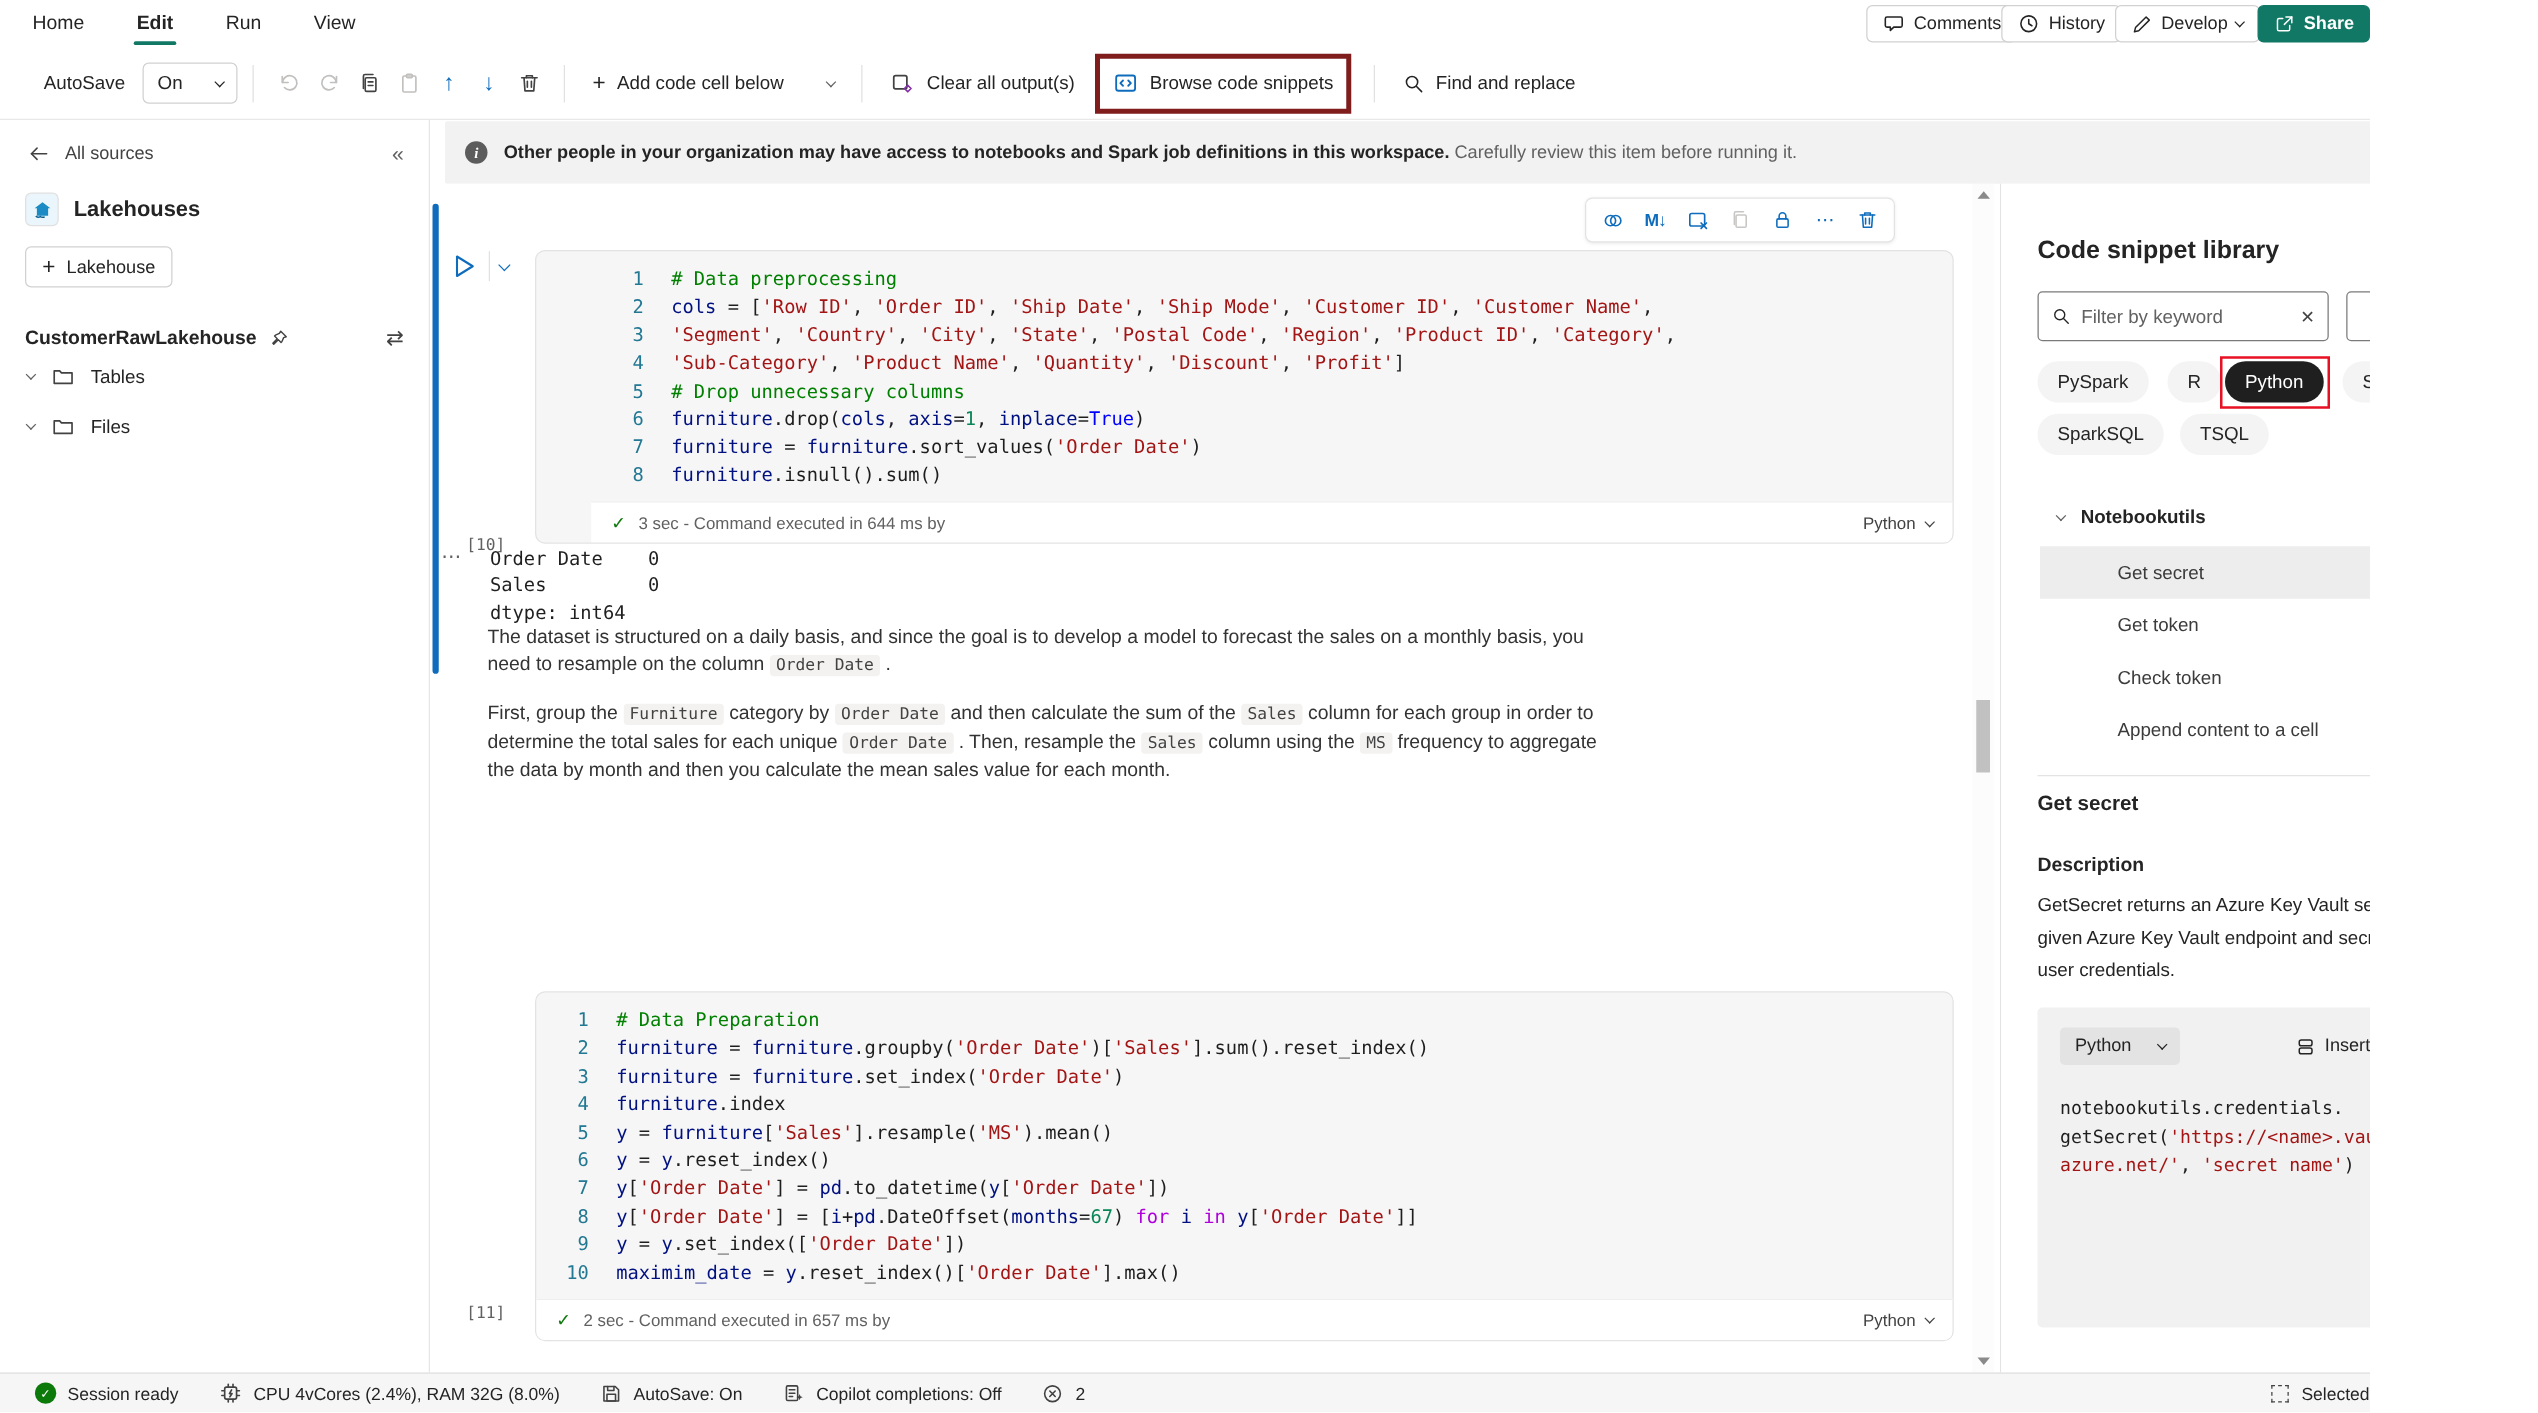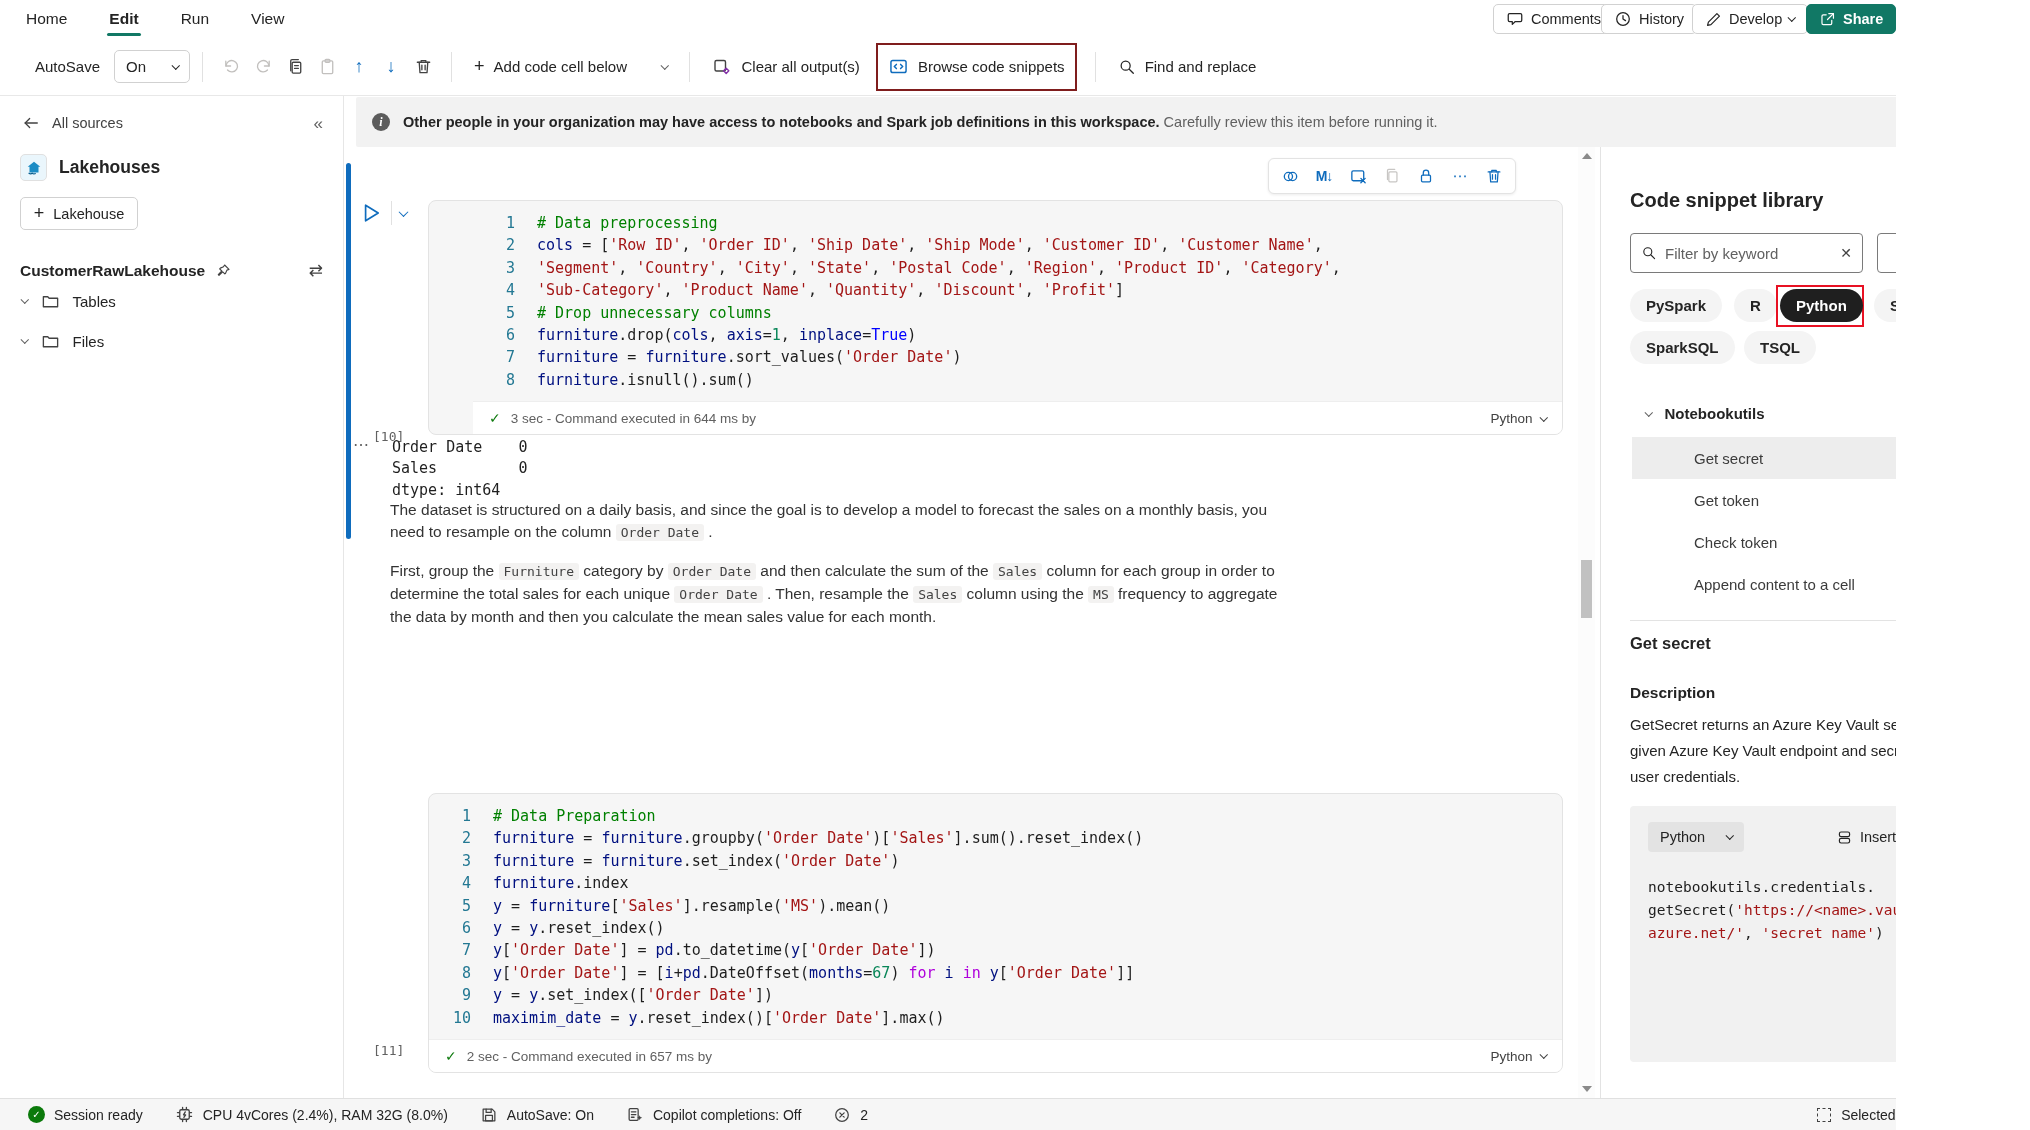--- a/index.html
+++ b/index.html
@@ -26,21 +26,21 @@
 
   
   .toolbar { position:absolute; left:0; top:38px; width:2030px; height:58px; background:#fff; border-bottom:1px solid #e8e8e8; display:flex; align-items:center; padding-left:35px; }
   .tb-sep { width:1px; height:30px; background:#e1e1e1; margin:0 12px; }
   .tb-label { font-size:15px; color:#242424; }
   .autosave-dd { margin-left:14px; width:76px; height:33px; border:1px solid #d1d1d1; border-radius:5px; display:flex; align-items:center; justify-content:space-between; padding:0 11px; font-size:15px; cursor:pointer; }
   .tb-icon { width:32px; height:32px; display:flex; align-items:center; justify-content:center; border-radius:4px; cursor:pointer; color:#424242; font-size:18px; }
   .tb-icon.disabled { color:#c2c0be; cursor:default; }
   .tb-icon.blue { color:#0f6cbd; }
   .tb-btn { display:flex; align-items:center; gap:9px; height:38px; padding:0 10px; font-size:15px; color:#242424; cursor:pointer; border-radius:4px; }
-  .browse-wrap { border:2px solid #7f1d1d; padding:3px 10px; display:flex; align-items:center; gap:9px; height:48px; font-size:15px; cursor:pointer; margin:0 6px; }
+  .browse-wrap { border:4px solid #7f1d1d; padding:3px 10px; display:flex; align-items:center; gap:9px; height:48px; font-size:15px; cursor:pointer; margin:0 6px; }
 
   
   .sidebar { position:absolute; left:0; top:96px; width:344px; height:1002px; background:#fff; border-right:1px solid #e6e6e6; }
   .sb-row { display:flex; align-items:center; }
   .sb-allsources { padding:18px 20px 0 22px; color:#424242; font-size:14.5px; gap:12px; cursor:pointer; }
   .sb-collapse { margin-left:auto; font-size:17px; color:#616161; cursor:pointer; line-height:1; }
   .sb-title-row { padding:22px 20px 0 20px; gap:12px; }
   .lakehouse-ico { width:27px; height:27px; border:1px solid #e0e0e0; border-radius:5px; background:#eaf6fc; display:flex; align-items:center; justify-content:center; }
   .sb-title { font-size:17.5px; font-weight:bold; color:#242424; }
   .add-lakehouse { margin:16px 0 0 20px; width:118px; height:33px; border:1px solid #d1d1d1; border-radius:5px; display:flex; align-items:center; justify-content:center; gap:9px; font-size:14.5px; cursor:pointer; }
@@ -118,21 +118,21 @@
   .panel-close { position:absolute; left:357px; top:44px; font-size:17px; color:#424242; cursor:pointer; }
   .kw-search { position:absolute; left:29px; top:86px; width:233px; height:40px; border:1px solid #7a7a7a; border-radius:4px; display:flex; align-items:center; padding:0 10px; gap:8px; background:#fff; }
   .kw-search input { border:none; outline:none; width:150px; font-size:15px; color:#242424; font-family:"Liberation Sans",sans-serif; background:transparent; }
   .kw-search input::placeholder { color:#616161; }
   .kw-clear { color:#424242; cursor:pointer; font-size:14px; margin-left:auto; }
   .filter-btn { position:absolute; left:276px; top:86px; width:118px; height:40px; border:1px solid #7a7a7a; border-radius:4px; display:flex; align-items:center; justify-content:center; gap:9px; font-size:15px; font-weight:600; color:#242424; cursor:pointer; }
   .filter-glyph { display:flex; flex-direction:column; gap:3px; align-items:center; }
   .filter-glyph i { display:block; height:1.6px; background:#242424; border-radius:1px; }
   .filter-glyph i:nth-child(1){width:14px;} .filter-glyph i:nth-child(2){width:9px;} .filter-glyph i:nth-child(3){width:4px;}
 
-  .pill { position:absolute; height:33px; border-radius:17px; background:#f4f4f4; display:inline-flex; align-items:center; padding:0 16px; font-size:15px; font-weight:700; color:#242424; cursor:pointer; }
+  .pill { position:absolute; height:33px; border-radius:17px; background:#f4f4f4; display:inline-flex; align-items:center; padding:0 16px; font-size:15px; font-weight:400; color:#242424; cursor:pointer; }
   .pill.dark { background:#1f1f1f; color:#fff; }
   .pill-outline { position:absolute; border:2px solid #e81123; }
 
   .snip-group-hdr { position:absolute; left:45px; top:258px; display:flex; align-items:center; gap:13px; font-size:15px; font-weight:bold; color:#242424; cursor:pointer; }
   .snip-list { position:absolute; left:31px; top:290px; width:342px; }
   .snip-item { height:42px; display:flex; align-items:center; padding-left:62px; font-size:15px; color:#3b3b3b; cursor:pointer; }
   .snip-item.selected { background:#ededed; }
   .snip-scroll { position:absolute; left:373px; top:253px; width:14px; height:212px; background:#fbfbfb; }
   .snip-thumb { position:absolute; left:2px; top:16px; width:10px; height:30px; background:#c4c4c4; }
   .snip-scroll .scroll-arrow-up { left:2px; top:3px; border-left-width:5px; border-right-width:5px; }

